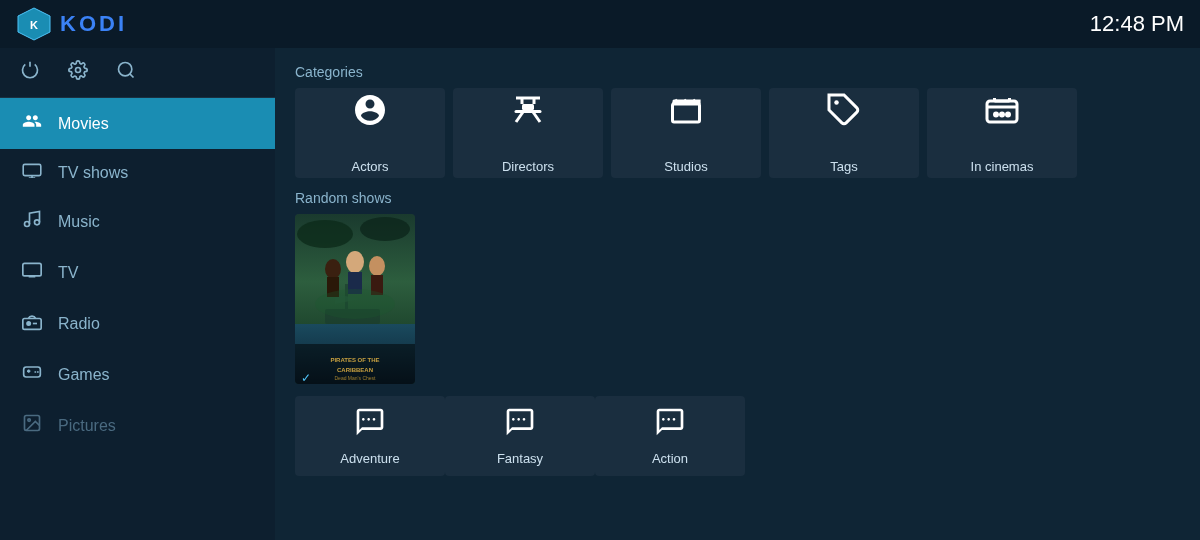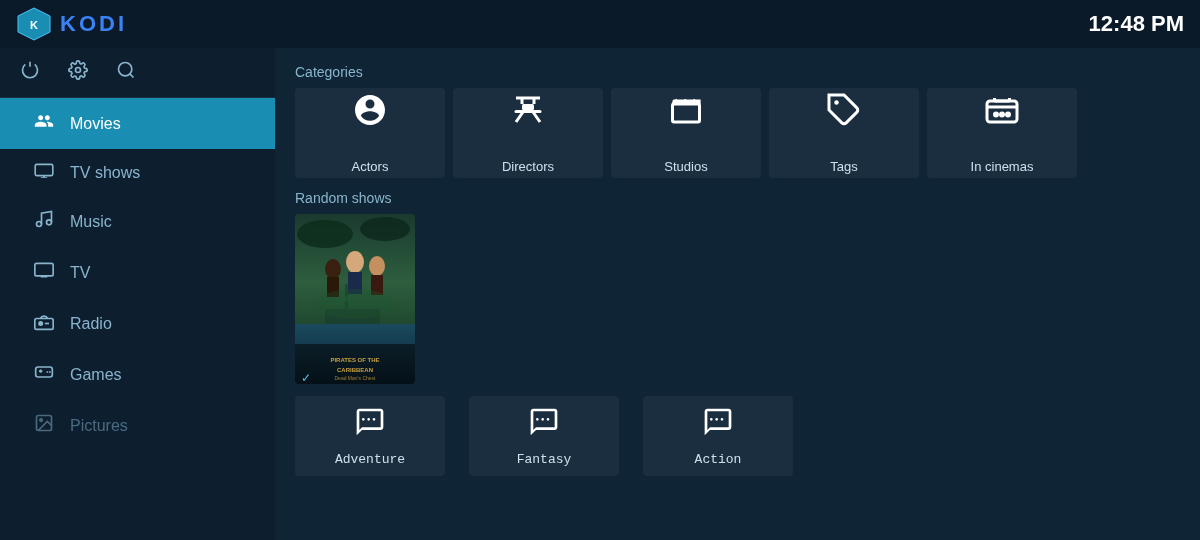--- a/index.html
+++ b/index.html
@@ -34,21 +34,21 @@
       height: 36px;
     }
     .kodi-title {
       font-size: 22px;
       font-weight: bold;
       letter-spacing: 3px;
       color: #3b82f6;
     }
     .topbar-time {
       font-size: 22px;
-      font-weight: 700;
+      font-weight: 400;
       color: #fff;
     }
 
     
     .main {
       display: flex;
       flex: 1;
       overflow: hidden;
     }
 
@@ -73,21 +73,21 @@
       cursor: pointer;
     }
     .sidebar-nav {
       flex: 1;
       overflow: hidden;
     }
     .nav-item {
       display: flex;
       align-items: center;
       gap: 14px;
-      padding: 13px 32px;
+      padding: 13px 20px;
       cursor: pointer;
       color: #8ab4cc;
       font-size: 16px;
     }
     .nav-item.active {
       background: #1a8db3;
       color: #fff;
     }
     .nav-icon {
       font-size: 18px;
@@ -146,23 +146,22 @@
       background: #1a2e3f;
       border-radius: 4px;
       position: relative;
       overflow: hidden;
       cursor: pointer;
     }
 
     
     .genres-row {
       display: flex;
-      gap: 24px;
-      flex-shrink: 0;
-      font-family: Liberation Mono, monospace;
+      gap: 0;
+      flex-shrink: 0;
     }
     .genre-tile {
       background: #1a2e3f;
       border-radius: 4px;
       width: 150px;
       height: 80px;
       display: flex;
       flex-direction: column;
       align-items: center;
       justify-content: center;

